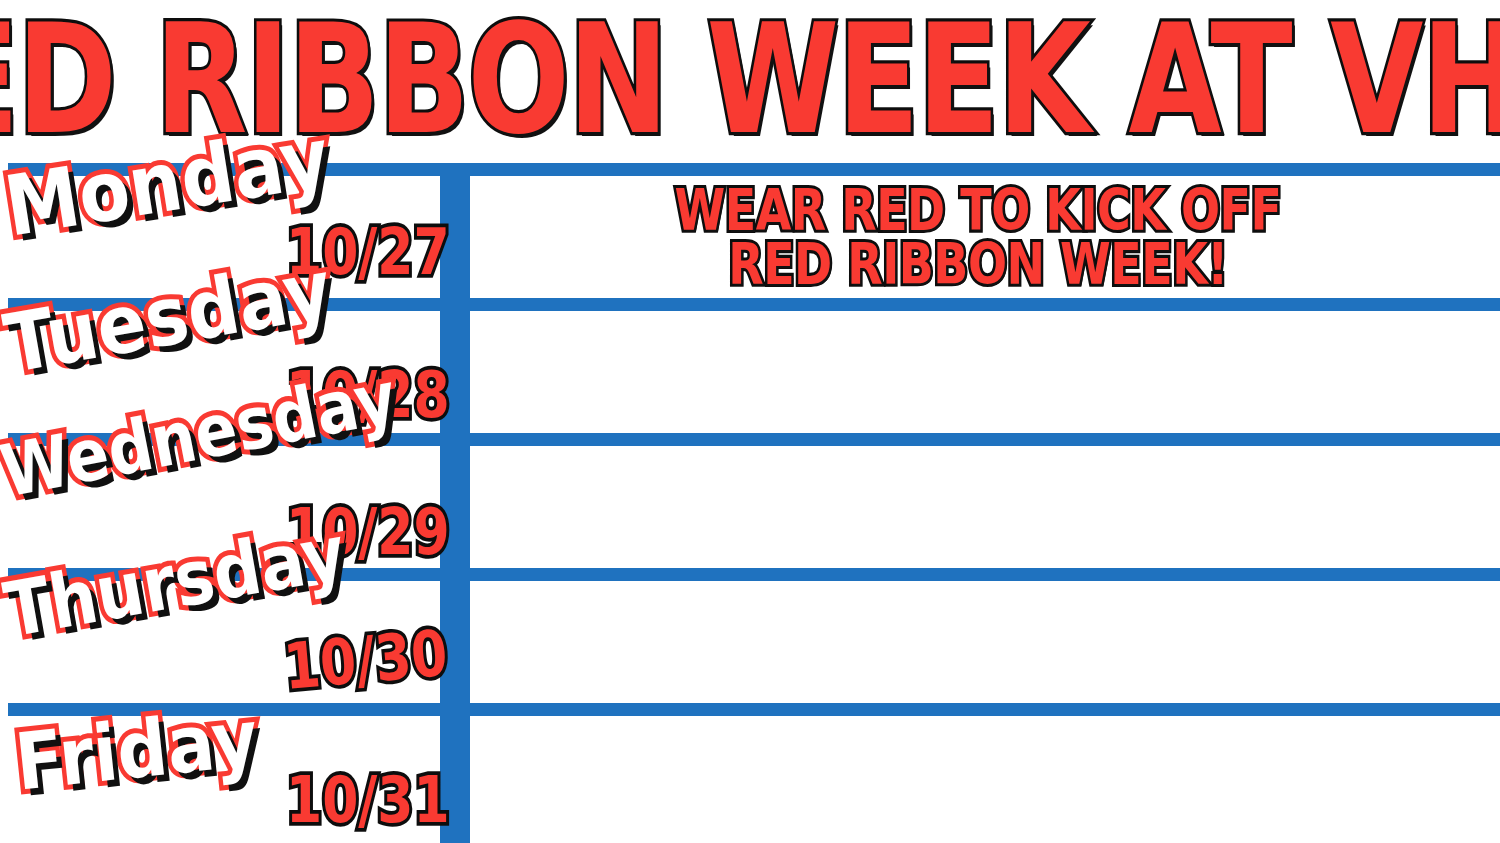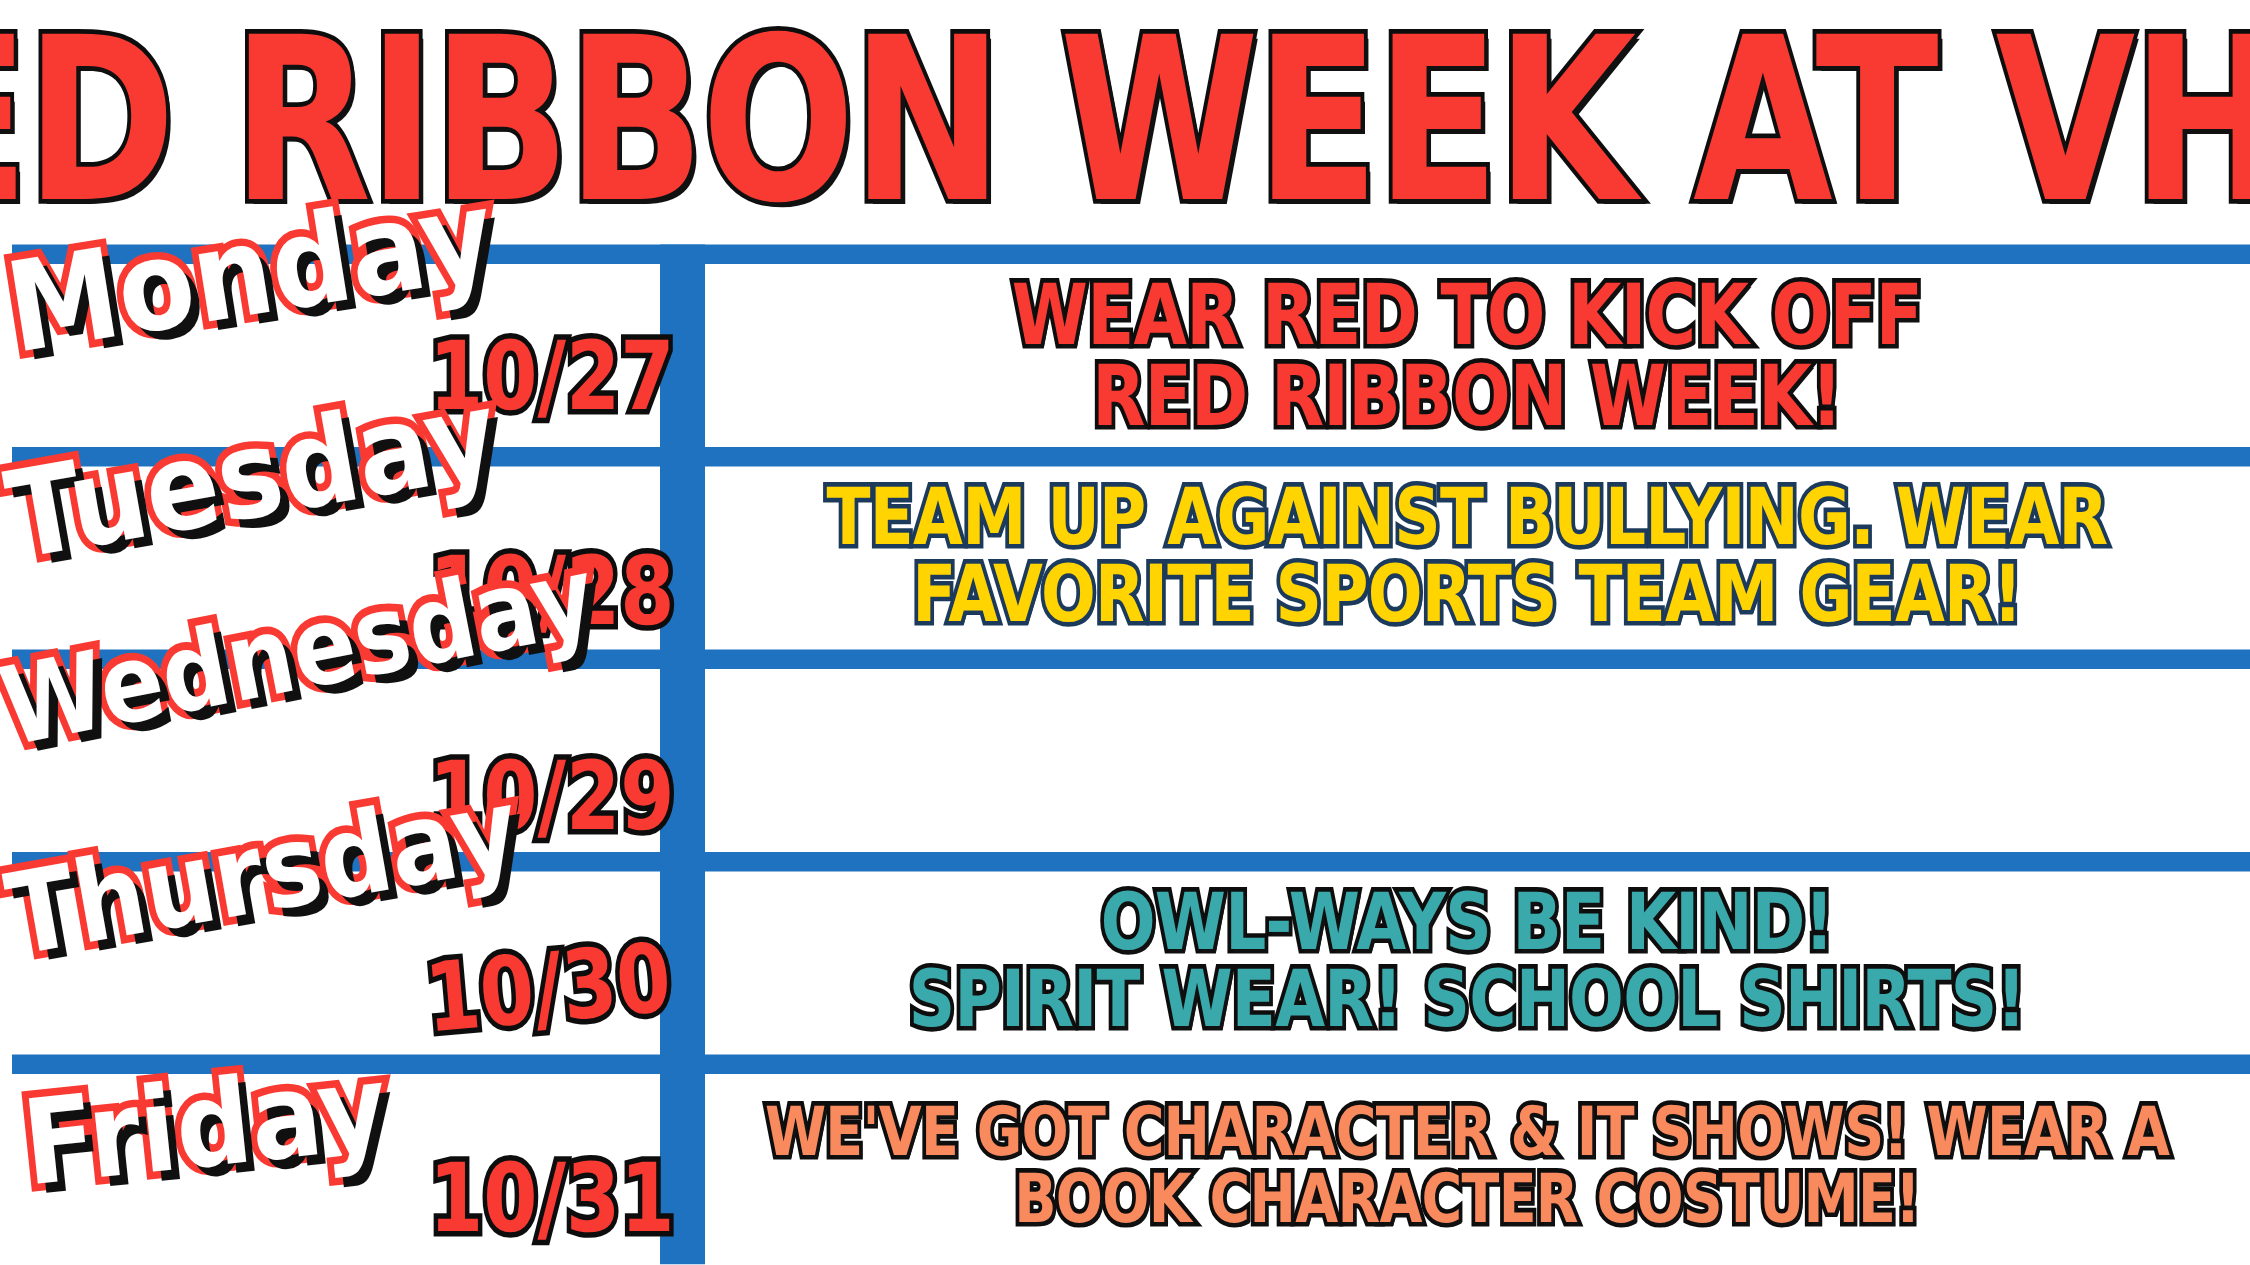--- a/index.html
+++ b/index.html
@@ -176,48 +176,36 @@
       <div class="msg-line" style="font-size:46px;">WEAR RED TO KICK OFF</div>
       <div class="msg-line" style="font-size:46px;">RED RIBBON WEEK!</div>
     </div>
   </div>
 
   <div class="row r2" id="row2">
     <div class="day-cell">
       <span class="day-name" style="left:6px; top:-2px; font-size:72px; transform: rotate(-10deg) scaleY(1.12);">Tuesday</span>
       <span class="date-label" style="left:286px; top:58px;">10/28</span>
     </div>
-    <div class="msg-cell">
-      <div class="msg-line" style="font-size:43px;">TEAM UP AGAINST BULLYING. WEAR</div>
-      <div class="msg-line" style="font-size:43px;">FAVORITE SPORTS TEAM GEAR!</div>
-    </div>
   </div>
 
   <div class="row r3" id="row3">
     <div class="day-cell">
       <span class="day-name" style="left:2px; top:-4px; font-size:62px; transform: rotate(-11deg) scaleY(1.16);">Wednesday</span>
       <span class="date-label" style="left:286px; top:60px;">10/29</span>
     </div>
   </div>
 
   <div class="row r4" id="row4">
     <div class="day-cell">
       <span class="day-name" style="left:6px; top:-2px; font-size:66px; transform: rotate(-10deg) scaleY(1.14);">Thursday</span>
       <span class="date-label" style="left:284px; top:60px; transform: rotate(-5deg) scaleY(1.22);">10/30</span>
     </div>
-    <div class="msg-cell">
-      <div class="msg-line" style="font-size:43px;">OWL-WAYS BE KIND!</div>
-      <div class="msg-line" style="font-size:43px;">SPIRIT WEAR! SCHOOL SHIRTS!</div>
-    </div>
   </div>
 
   <div class="row r5" id="row5">
     <div class="day-cell">
       <span class="day-name" style="left:16px; top:12px; font-size:70px; transform: rotate(-6deg) scaleY(1.12);">Friday</span>
       <span class="date-label" style="left:286px; top:58px;">10/31</span>
     </div>
-    <div class="msg-cell">
-      <div class="msg-line" style="font-size:37px;">WE'VE GOT CHARACTER &amp; IT SHOWS! WEAR A</div>
-      <div class="msg-line" style="font-size:37px;">BOOK CHARACTER COSTUME!</div>
-    </div>
   </div>
 
 </div>
 
 </body></html>

